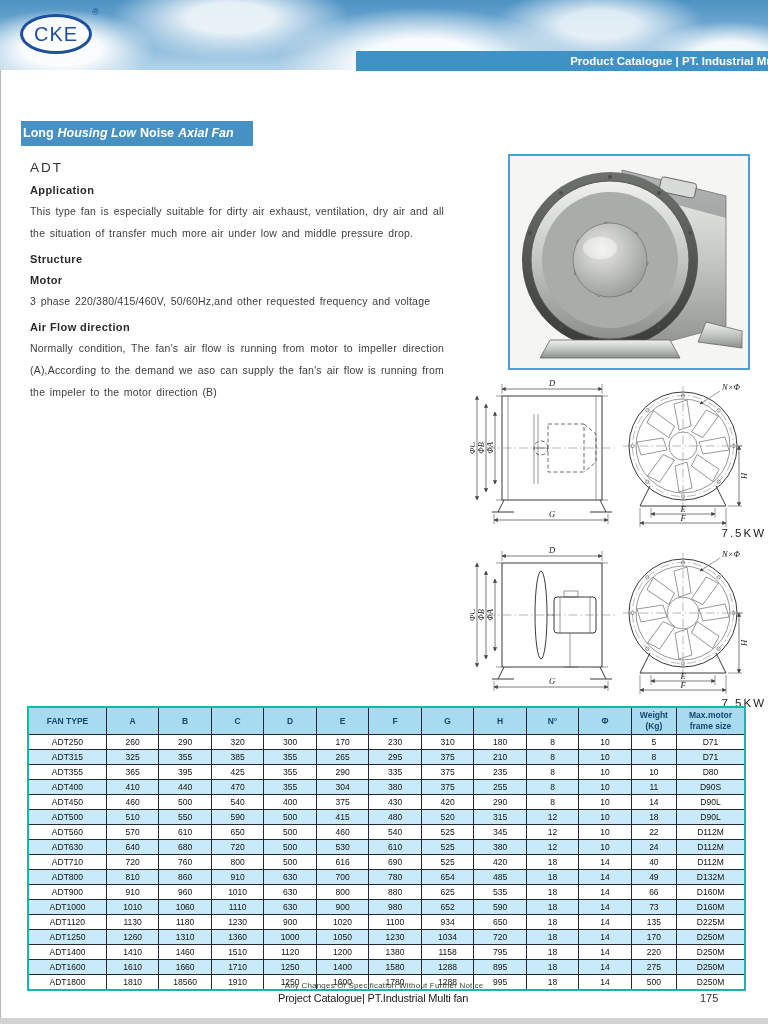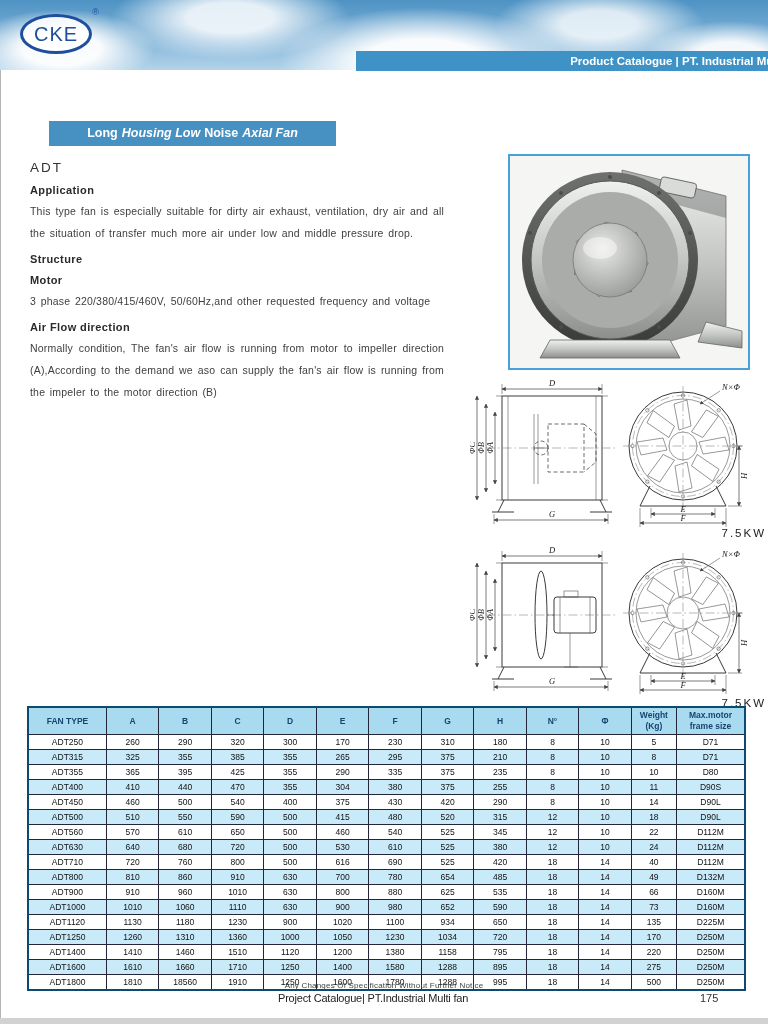--- a/index.html
+++ b/index.html
@@ -18,22 +18,22 @@
         border-radius:50%;background:rgba(255,255,255,.88);display:flex;align-items:center;
         justify-content:center;}
   .logo .cke{font-size:20px;font-weight:normal;color:#1d4f9c;letter-spacing:1px;}
   .logo .reg{position:absolute;right:-10px;top:-10px;font-size:9px;color:#1d4f9c;}
   .ribbon{position:absolute;left:308px;top:51px;width:460px;height:20px;background:#3e92c5;
         color:#fff;font-size:11.5px;font-weight:bold;line-height:20px;text-align:right;
         box-sizing:border-box;padding-right:12px;margin-left:48px;}
   .edge-left{position:absolute;left:0;top:70px;width:1px;height:954px;background:#b5b5b5;}
   .edge-bottom{position:absolute;left:0;bottom:0;width:768px;height:6px;background:#d2d2d2;}
   
-  .banner{position:absolute;left:21px;top:121px;width:287px;height:25px;background:#4690c2;
-        color:#fff;font-size:12.5px;font-weight:bold;line-height:25px;text-align:center;margin-left:28px;}
+  .banner{position:absolute;left:21px;top:121px;width:232px;height:25px;background:#4690c2;
+        color:#fff;font-size:12.5px;font-weight:bold;line-height:25px;}
   .banner .it{font-style:italic;}
   .banner span{margin:0 2px;}
   
   .textcol{position:absolute;left:30px;top:152px;width:414px;color:#3e3e3e;}
   .model{font-size:13.5px;color:#333;letter-spacing:2px;margin:8px 0 8px 0;}
   .sec h4{font-size:11px;color:#2a2a2a;margin:9px 0 4px 0;letter-spacing:.4px;}
   .sec p{font-size:10.5px;line-height:22px;margin:0;text-align:justify;letter-spacing:.2px;
         word-spacing:1.5px;white-space:pre-line;}
   
   .photo{position:absolute;left:508px;top:154px;width:238px;height:212px;border:2px solid #4aa0d8;
@@ -47,21 +47,21 @@
        font-family:Liberation Sans, sans-serif;font-size:11.5px;color:#222;letter-spacing:2px;}
   .c1{top:527px;} .c2{top:697px;}
   .tl{stroke:#3a3a3a;stroke-width:1;fill:none;}
   .tn{stroke:#555;stroke-width:.6;fill:none;}
   .cl{stroke:#888;stroke-width:.6;fill:none;stroke-dasharray:9 3 1.5 3;}
   .dsh{stroke:#444;stroke-width:.8;fill:none;stroke-dasharray:4 2.5;}
   .dim{stroke:#444;stroke-width:.7;fill:none;}
   .dl{font:italic 8.5px "Liberation Serif",serif;fill:#222;}
   
   table.spec{position:absolute;left:27px;top:706px;width:719px;border-collapse:collapse;
-        table-layout:fixed;border:2px solid #0c4a6e;}
+        table-layout:fixed;border:2px solid #14b8a6;}
   table.spec th{background:#a9dbf0;color:#16456e;font-size:8.5px;font-weight:bold;
         border:1px solid #25253a;padding:2px 0;white-space:pre-line;line-height:11px;}
   table.spec td{font-size:8.5px;color:#111;text-align:center;border:1px solid #25253a;
         padding:1.5px 0;line-height:11px;}
   table.spec tr.alt td{background:#c9ebf9;}
   
   .notice{position:absolute;left:0;top:981px;width:768px;text-align:center;font-size:8px;
         color:#3f3f3f;letter-spacing:.2px;}
   .footline{position:absolute;left:278px;top:992px;font-size:11px;color:#222;letter-spacing:-.2px;}
   .pagenum{position:absolute;left:700px;top:992px;font-size:11px;color:#333;}

